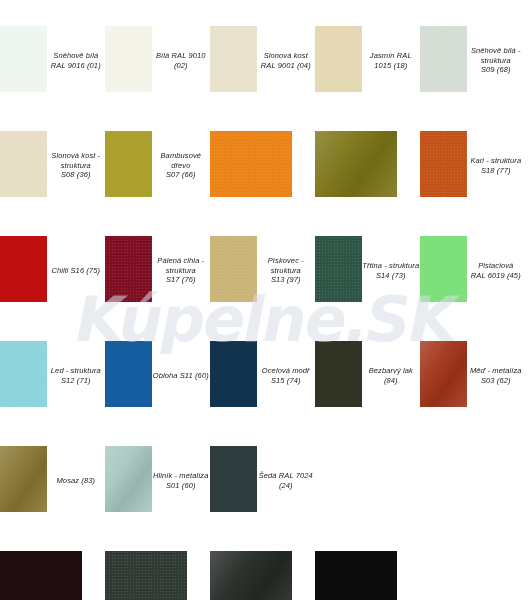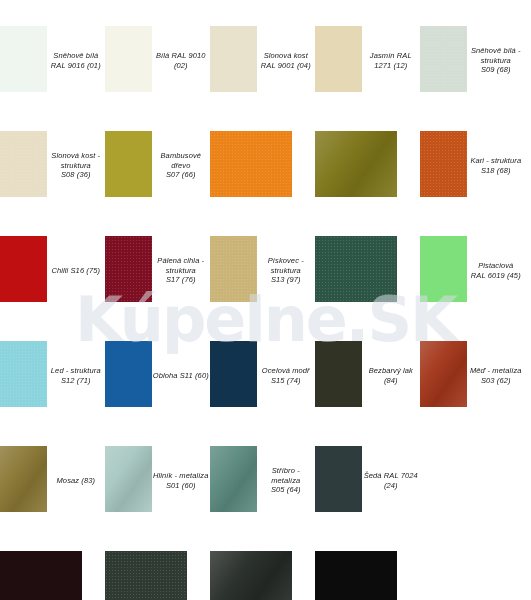--- a/index.html
+++ b/index.html
@@ -92,20 +92,21 @@
     z-index: 5;
     pointer-events: none;
     display: flex;
     align-items: center;
     justify-content: center;
   }
   #watermark-text {
     font-family: "DejaVu Sans", sans-serif;
     font-size: 62px;
     font-weight: bold;
+    font-style: italic;
     color: rgba(215, 220, 228, 0.55);
     letter-spacing: -2px;
     white-space: nowrap;
     line-height: 1;
     mix-blend-mode: screen;
   }
 </style>
 </head>
 <body>
 
@@ -120,21 +121,21 @@
         <div class="swatch-chip" style="background: rgb(244, 244, 232);"></div>
         <div class="swatch-label">Bílá RAL 9010 (02)</div>
       </div>
       <div class="swatch-cell">
         <div class="swatch-chip" style="background: rgb(232, 226, 205);"></div>
         <div class="swatch-label">Slonová kost
 RAL 9001 (04)</div>
       </div>
       <div class="swatch-cell">
         <div class="swatch-chip" style="background: rgb(228, 217, 180);"></div>
-        <div class="swatch-label">Jasmín RAL 1271 (12)</div>
+        <div class="swatch-label">Jasmín RAL 1015 (18)</div>
       </div>
       <div class="swatch-cell">
         <div class="swatch-chip texture" style="background: rgb(213, 222, 212);"></div>
         <div class="swatch-label">Sněhově bílá - struktura
 S09 (68)</div>
       </div>
     </div>
     <div class="swatch-row">
       <div class="swatch-cell">
         <div class="swatch-chip texture" style="background: rgb(232, 221, 197);"></div>
@@ -147,40 +148,42 @@
 S07 (66)</div>
       </div>
       <div class="swatch-cell">
         <div class="swatch-chip texture" style="background: rgb(236, 131, 24);"></div>
       </div>
       <div class="swatch-cell">
         <div class="swatch-chip metallic" style="background: rgb(125, 117, 24);"></div>
       </div>
       <div class="swatch-cell">
         <div class="swatch-chip texture" style="background: rgb(196, 83, 25);"></div>
-        <div class="swatch-label">Kari - struktura S18 (68)</div>
+        <div class="swatch-label">Kari - struktura S18 (77)</div>
       </div>
     </div>
     <div class="swatch-row">
       <div class="swatch-cell">
         <div class="swatch-chip" style="background: rgb(192, 15, 16);"></div>
         <div class="swatch-label">Chilli S16 (75)</div>
       </div>
       <div class="swatch-cell">
         <div class="swatch-chip texture" style="background: rgb(126, 14, 34);"></div>
         <div class="swatch-label">Pálená cihla - struktura
 S17 (76)</div>
       </div>
       <div class="swatch-cell">
         <div class="swatch-chip texture" style="background: rgb(203, 180, 120);"></div>
         <div class="swatch-label">Pískovec - struktura
 S13 (97)</div>
       </div>
       <div class="swatch-cell">
         <div class="swatch-chip texture" style="background: rgb(44, 85, 69);"></div>
+        <div class="swatch-label">Třtina - struktura
+S14 (73)</div>
       </div>
       <div class="swatch-cell">
         <div class="swatch-chip" style="background: rgb(126, 224, 122);"></div>
         <div class="swatch-label">Pistaciová
 RAL 6019 (45)</div>
       </div>
     </div>
     <div class="swatch-row">
       <div class="swatch-cell">
         <div class="swatch-chip texture" style="background: rgb(139, 212, 222);"></div>
@@ -207,25 +210,20 @@
       <div class="swatch-cell">
         <div class="swatch-chip metallic" style="background: rgb(138, 119, 52);"></div>
         <div class="swatch-label">Mosaz (83)</div>
       </div>
       <div class="swatch-cell">
         <div class="swatch-chip metallic" style="background: rgb(168, 200, 194);"></div>
         <div class="swatch-label">Hliník - metalíza
 S01 (60)</div>
       </div>
       <div class="swatch-cell">
-        <div class="swatch-chip metallic" style="background: rgb(91, 138, 126);"></div>
-        <div class="swatch-label">Stříbro - metalíza
-S05 (64)</div>
-      </div>
-      <div class="swatch-cell">
         <div class="swatch-chip" style="background: rgb(47, 60, 62);"></div>
         <div class="swatch-label">Šedá RAL 7024 (24)</div>
       </div>
     </div>
     <div class="swatch-row">
       <div class="swatch-cell">
         <div class="swatch-chip" style="background: rgb(31, 13, 15);"></div>
       </div>
       <div class="swatch-cell">
         <div class="swatch-chip texture" style="background: rgb(47, 58, 51);"></div>

